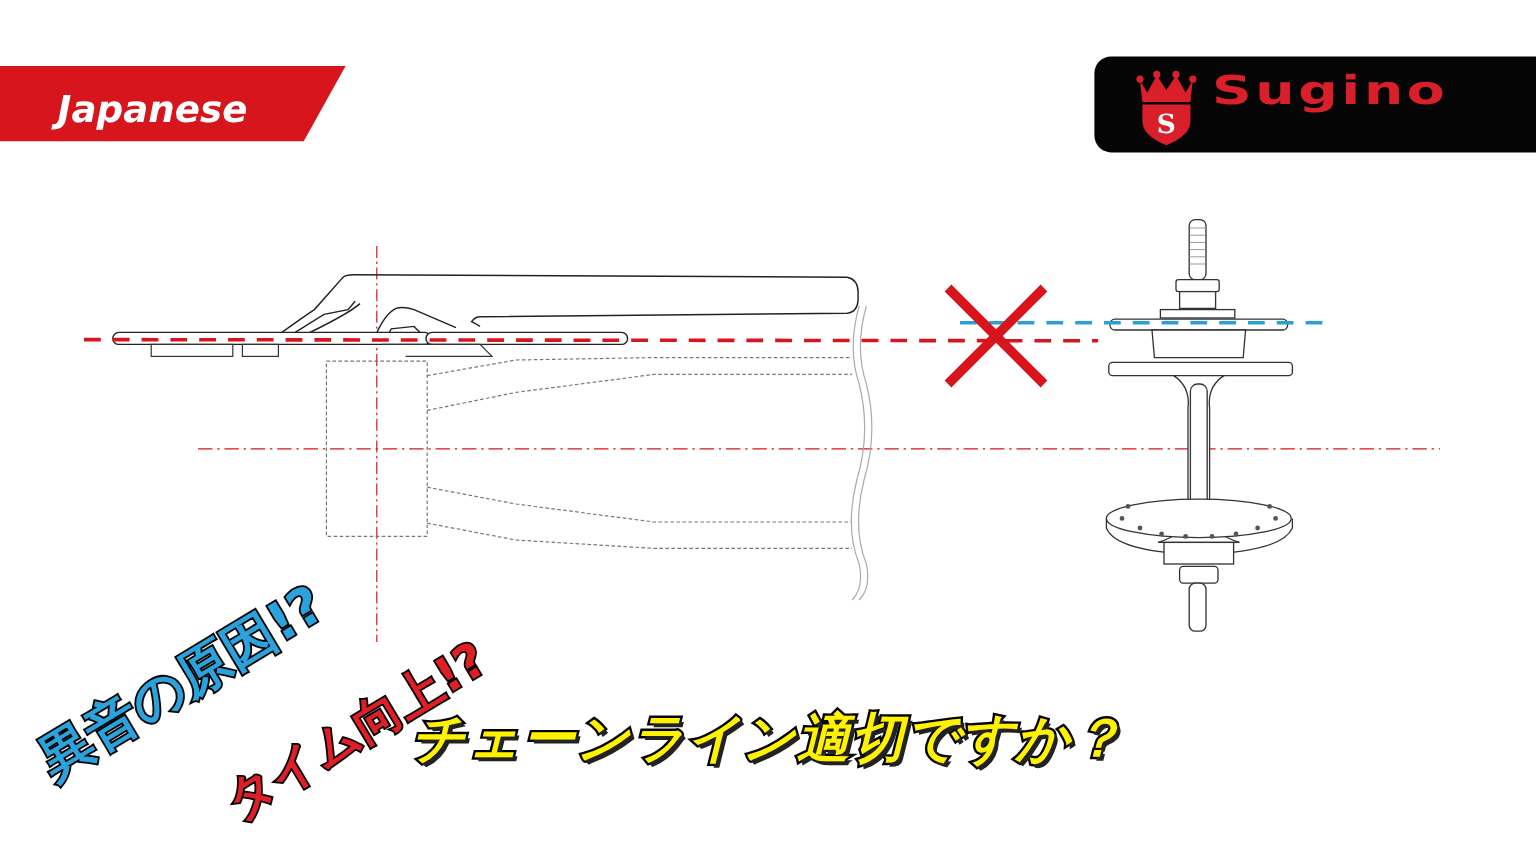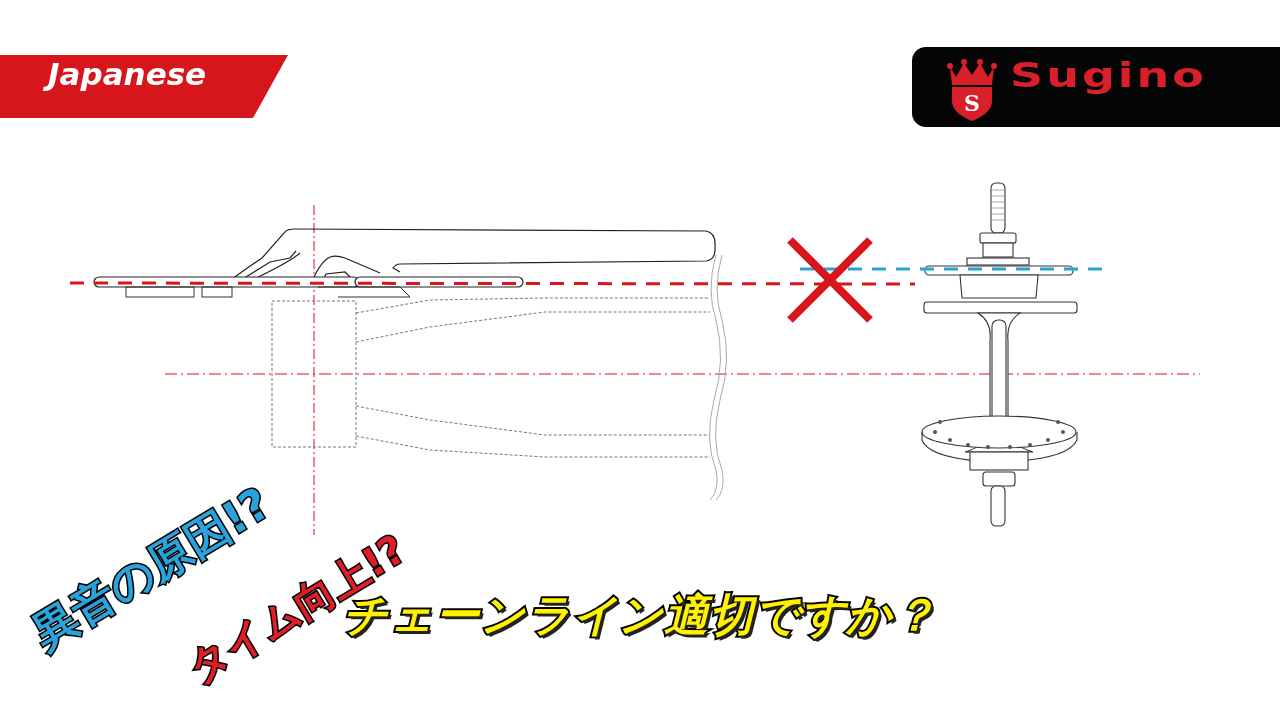--- a/index.html
+++ b/index.html
@@ -1,19 +1,19 @@
 <!DOCTYPE html>
 <html><head>
 <meta charset="utf-8">
 <style>
   html, body { margin:0; padding:0; }
   body { width:1280px; height:720px; background:#ffffff; position:relative; overflow:hidden; font-family:"DejaVu Sans", sans-serif; }
   .lang-banner { position:absolute; left:0; top:55px; width:290px; height:63px; }
   .lang-banner svg { position:absolute; left:0; top:0; }
-  .lang-text { position:absolute; left:48px; top:56px; font-family:"DejaVu Sans", sans-serif; font-weight:bold; font-style:italic; font-size:31px; color:#ffffff; letter-spacing:0px; }
+  .lang-text { position:absolute; left:48px; top:74px; font-family:"DejaVu Sans", sans-serif; font-weight:bold; font-style:italic; font-size:31px; color:#ffffff; letter-spacing:0px; }
   .logo-box { position:absolute; left:912px; top:47px; width:380px; height:80px; background:#050505; border-radius:14px 0 0 14px; }
   .logo-text { position:absolute; left:1010px; top:56px; font-family:"DejaVu Sans", sans-serif; font-size:46px; font-weight:bold; color:#d9202a; letter-spacing:3px; transform:scaleY(0.72); transform-origin:top left; }
   .diagram { position:absolute; left:0; top:0; }
   .caption { position:absolute; font-family:"DejaVu Sans", sans-serif; font-weight:bold; white-space:nowrap; }
   .cap-blue { left:22px; top:612px; font-size:44px; color:#2aa3dc; transform:rotate(-31deg); transform-origin:left top;
     -webkit-text-stroke:3px #000; paint-order:stroke fill; text-shadow: 0 0 2px #000; }
   .cap-red { left:178px; top:648px; font-size:40px; color:#e01e26; transform:rotate(-31deg); transform-origin:left top;
     -webkit-text-stroke:3px #000; paint-order:stroke fill; }
   .cap-yellow { left:343px; top:586px; font-size:44px; color:#fff200; letter-spacing:1px;
     -webkit-text-stroke:4px #000; paint-order:stroke fill; text-shadow:3px 3px 0 #222;font-style:italic; }

